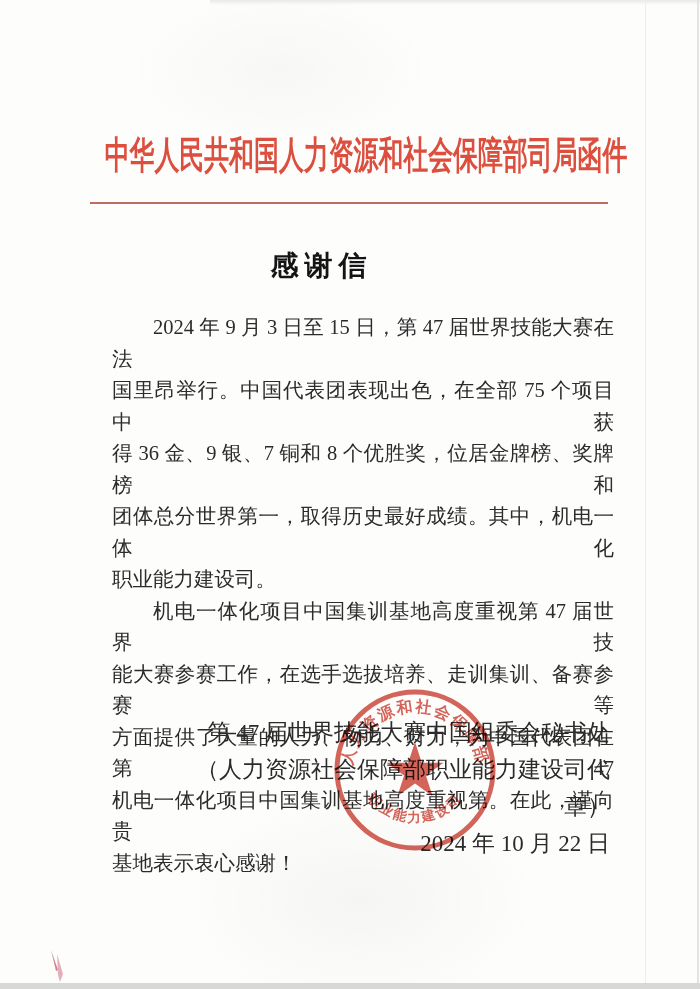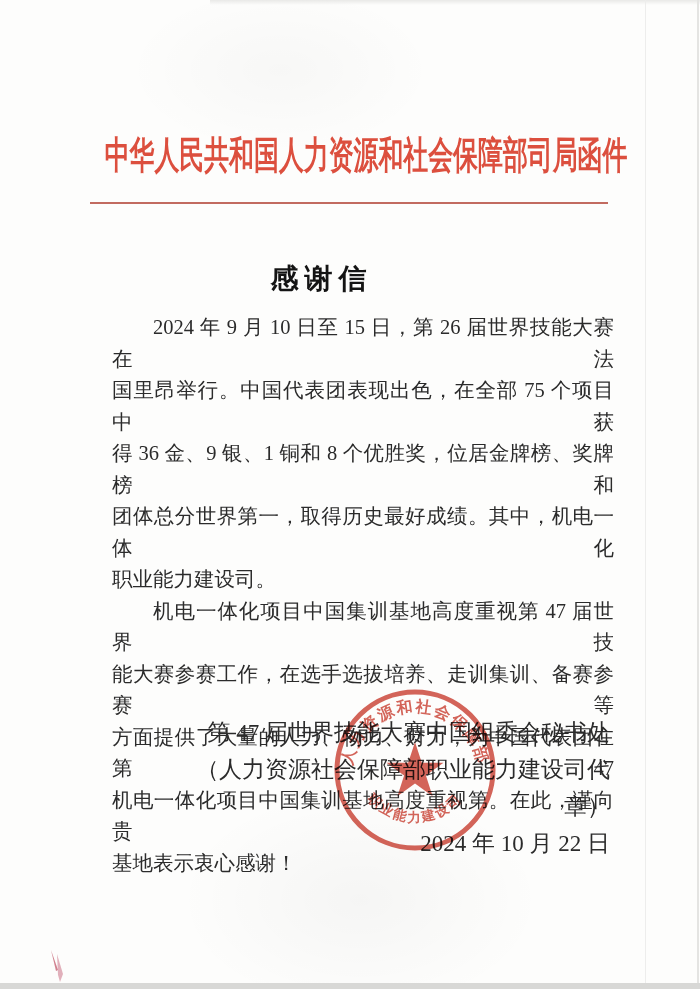--- a/index.html
+++ b/index.html
@@ -23,21 +23,21 @@
     display:flex;justify-content:center;
   }
   .letterhead span{
     white-space:nowrap;font-weight:bold;font-size:38px;line-height:1;
     color:#dc4f3e;transform:scaleX(0.655);transform-origin:50% 50%;
     letter-spacing:0px;
   }
   .divider{position:absolute;top:202px;left:90px;width:518px;height:2px;background:#c26b60;}
 
   .letter-title{
-    position:absolute;top:260px;left:0;width:637px;height:38px;
+    position:absolute;top:247px;left:0;width:637px;height:38px;
     text-align:center;font-size:28px;font-weight:bold;color:#141414;
     letter-spacing:6px;text-indent:6px;line-height:38px;
   }
 
   .letter-body{
     position:absolute;top:312px;left:112px;width:502px;
     font-size:20.5px;line-height:31.5px;color:#2b2b2b;
   }
   .bline{white-space:nowrap;}
   .bline.fill{white-space:normal;text-align:justify;text-align-last:justify;}
@@ -69,23 +69,23 @@
   </svg>
 
   <div class="letterhead">
     <span>中华人民共和国人力资源和社会保障部司局函件</span>
   </div>
   <div class="divider"></div>
 
   <div class="letter-title">感谢信</div>
 
   <div class="letter-body">
-      <div class="bline ind fill">2024 年 9 月 10 日至 15 日，第 26 届世界技能大赛在法</div>
+      <div class="bline ind fill">2024 年 9 月 3 日至 15 日，第 47 届世界技能大赛在法</div>
       <div class="bline fill">国里昂举行。中国代表团表现出色，在全部 75 个项目中获</div>
-      <div class="bline fill">得 36 金、9 银、1 铜和 8 个优胜奖，位居金牌榜、奖牌榜和</div>
+      <div class="bline fill">得 36 金、9 银、7 铜和 8 个优胜奖，位居金牌榜、奖牌榜和</div>
       <div class="bline fill">团体总分世界第一，取得历史最好成绩。其中，机电一体化</div>
       <div class="bline">职业能力建设司。</div>
       <div class="bline ind fill">机电一体化项目中国集训基地高度重视第 47 届世界技</div>
       <div class="bline fill">能大赛参赛工作，在选手选拔培养、走训集训、备赛参赛等</div>
       <div class="bline fill">方面提供了大量的人力、物力、财力，为中国代表团在第 47</div>
       <div class="bline fill">机电一体化项目中国集训基地高度重视第。在此，谨向贵</div>
       <div class="bline">基地表示衷心感谢！</div>
     </div>
 
   <div class="signature-block">

